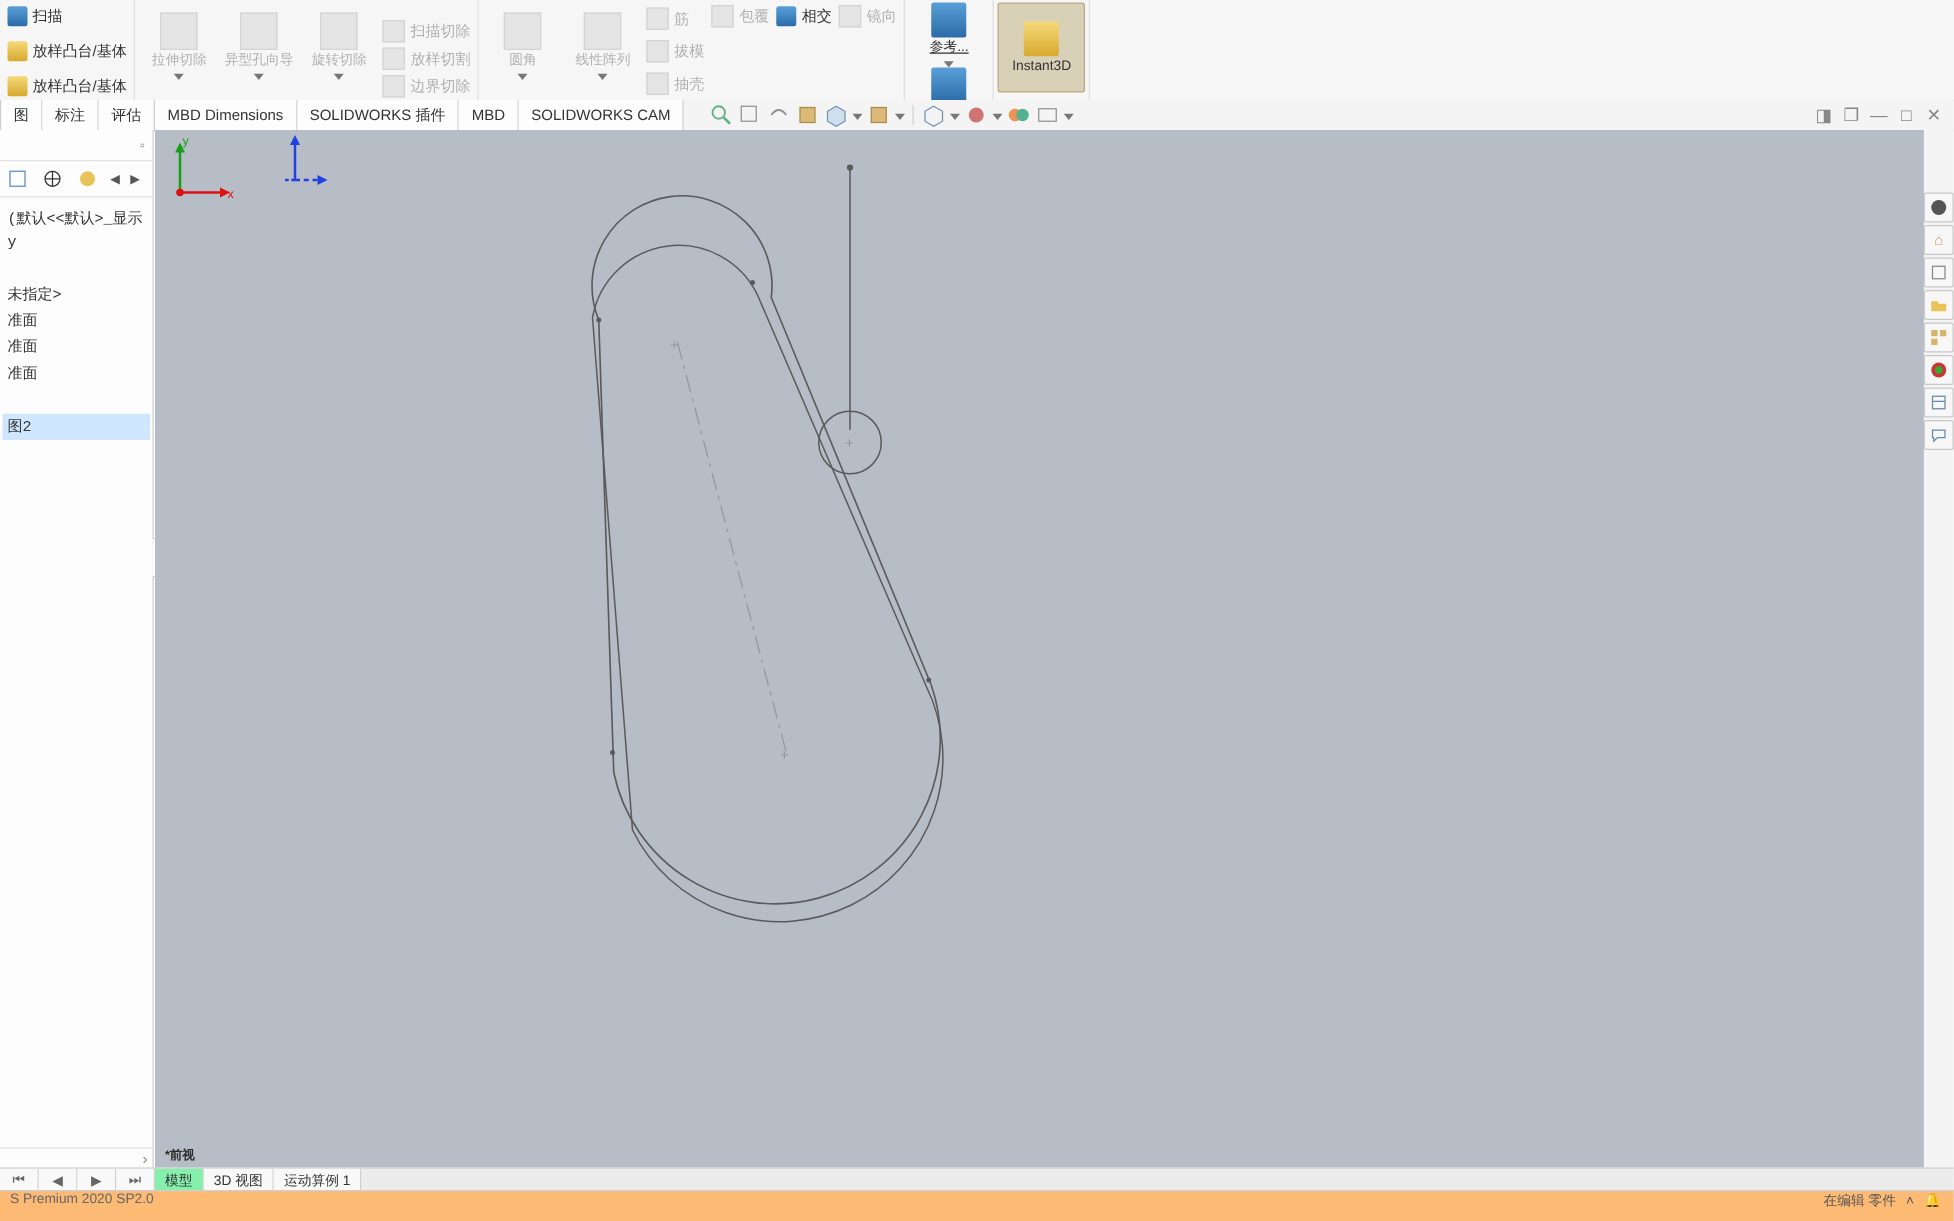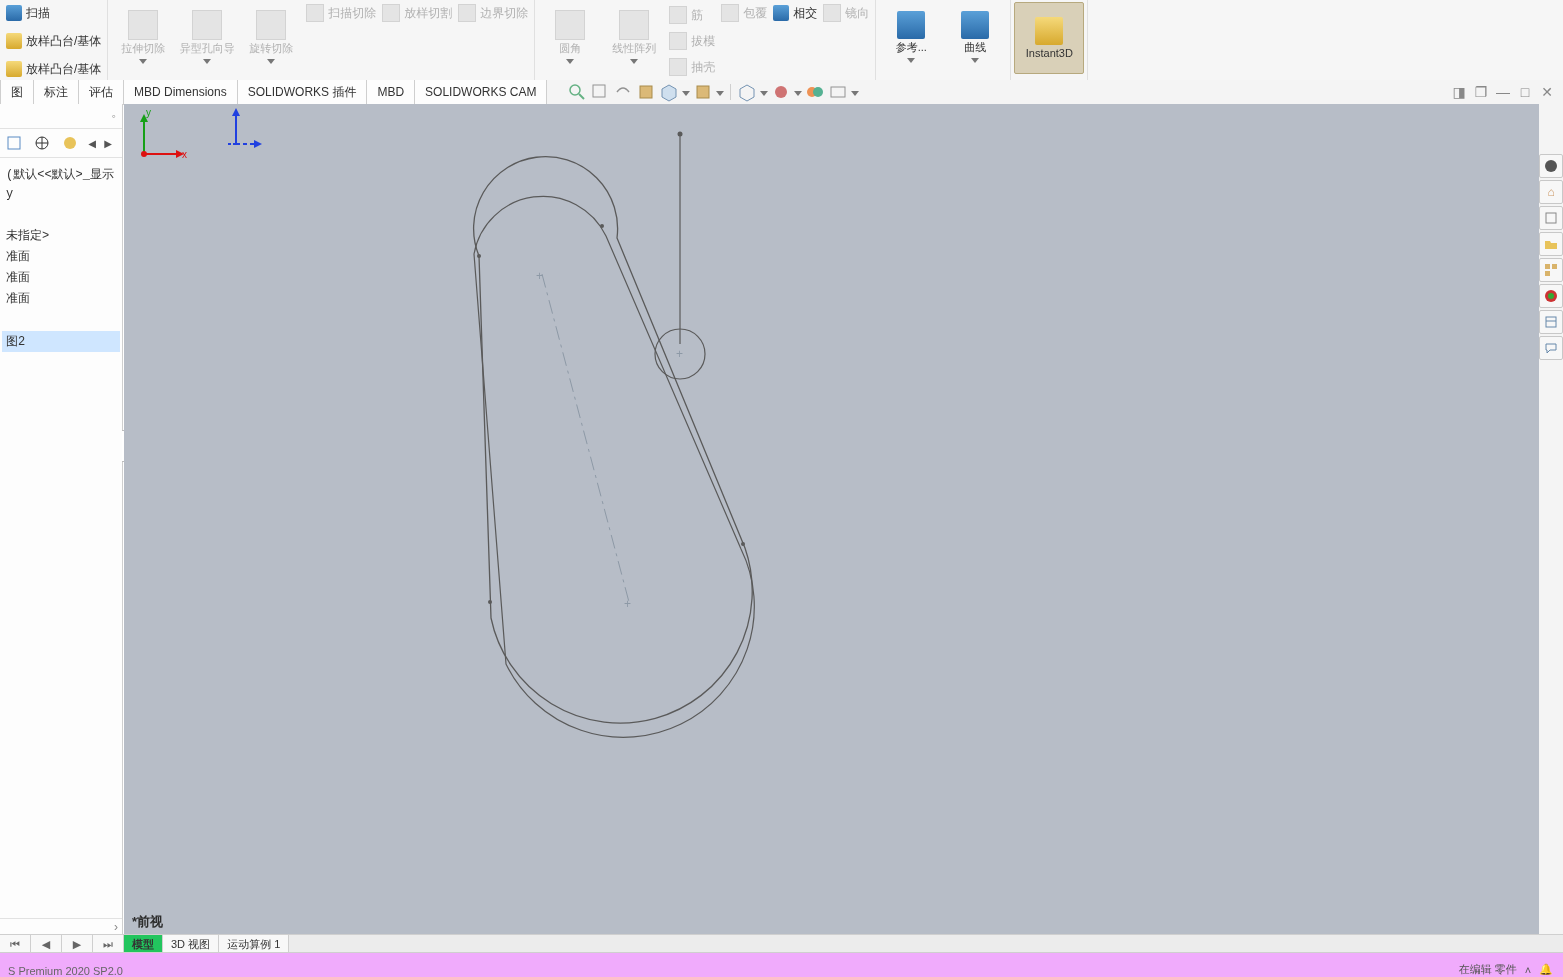--- a/index.html
+++ b/index.html
@@ -29,28 +29,28 @@
   .lp-iconbar .slot{width:24px;height:24px;display:flex;align-items:center;justify-content:center;border-radius:2px;}
   .lp-iconbar .arrow{width:12px;text-align:center;color:#555;font-size:10px;}
   .tree{flex:1;padding:6px 2px;overflow:hidden;font-size:12px;color:#343434;font-family:Liberation Mono, monospace;}
   .tree div{padding:2px 0 2px 4px;white-space:nowrap;overflow:hidden;}
   .tree .sel{background:#cfe6ff;}
   .lp-scroll{height:16px;border-top:1px solid #e2e2e2;display:flex;align-items:center;justify-content:flex-end;padding-right:4px;color:#888;}
   .handle{position:absolute;left:122px;top:430px;width:10px;height:30px;background:#fff;border:1px solid #bcbcbc;border-left:none;border-radius:0 4px 4px 0;display:flex;align-items:center;justify-content:center;color:#9a9a9a;font-size:9px;}
   .viewport{position:absolute;left:124px;top:104px;right:24px;bottom:42px;background:#b7bdc7;}
   .viewport svg{position:absolute;left:0;top:0;}
   .triad{position:absolute;left:32px;bottom:42px;}
-  .view-label{position:absolute;left:8px;bottom:4px;font-size:13px;font-weight:bold;color:#2c2c2c;}
+  .view-label{position:absolute;left:8px;bottom:4px;font-size:10px;font-weight:bold;color:#2c2c2c;}
   .right-bar{position:absolute;right:0;top:150px;width:24px;display:flex;flex-direction:column;gap:2px;align-items:center;padding-top:4px;}
   .right-bar .rb{width:22px;height:22px;border:1px solid #c8c8c8;background:#f7f7f7;border-radius:2px;display:flex;align-items:center;justify-content:center;}
   .right-edge{position:absolute;right:0;top:104px;width:24px;bottom:42px;background:#f4f4f4;border-left:1px solid #cfcfcf;}
   .bottom-tabs{position:absolute;left:0;right:0;bottom:24px;height:18px;background:#ececec;border-top:1px solid #cfcfcf;display:flex;align-items:stretch;font-size:11px;}
   .bottom-tabs .bt{padding:0 8px;border-right:1px solid #cfcfcf;display:flex;align-items:center;background:#f8f8f8;}
   .bottom-tabs .bt.nav{width:14px;justify-content:center;color:#666;}
-  .status{position:absolute;left:0;right:0;bottom:0;height:24px;background:#f0abfc;border-top:1px solid #cfcfcf;display:flex;align-items:flex-end;}
+  .status{position:absolute;left:0;right:0;bottom:0;height:24px;background:#fdba74;border-top:1px solid #cfcfcf;display:flex;align-items:flex-start;}
   .status .sl{padding:0 8px;color:#666;font-size:11px;}
   .status .sr{margin-left:auto;padding-right:10px;color:#555;font-size:11px;display:flex;align-items:center;gap:8px;} 
   
   .icon-sweep{background:linear-gradient(#5aa0d8,#2a6aa8);border-radius:2px;}
   .icon-yellow{background:linear-gradient(#f5d97a,#d7a92e);border-radius:2px;}
   .icon-grey{background:#cfcfcf;border:1px solid #a9a9a9;}
 </style>
 </head>
 <body>
 
@@ -78,21 +78,21 @@
     <div class="ribbon-item col disabled">
         <span class="ic big icon-grey"></span>
         <span class="rl">异型孔向导</span>
         <span class="dd"></span>
       </div>
     <div class="ribbon-item col disabled">
         <span class="ic big icon-grey"></span>
         <span class="rl">旋转切除</span>
         <span class="dd"></span>
       </div>
-    <div style="display:flex;flex-direction:row;justify-content:flex-end;">
+    <div style="display:flex;flex-direction:column;justify-content:flex-end;">
       <div class="ribbon-item disabled">
           <span class="ic icon-grey"></span>
           <span class="rl">扫描切除</span>
         </div>
       <div class="ribbon-item disabled">
           <span class="ic icon-grey"></span>
           <span class="rl">放样切割</span>
         </div>
       <div class="ribbon-item disabled">
           <span class="ic icon-grey"></span>
@@ -133,21 +133,21 @@
       <div class="ribbon-item">
           <span class="ic icon-sweep"></span>
           <span class="rl">相交</span>
         </div>
       <div class="ribbon-item disabled">
           <span class="ic icon-grey"></span>
           <span class="rl">镜向</span>
         </div>
     </div>
   </div>
-  <div class="ribbon-grp" style="flex-direction:row;">
+  <div class="ribbon-grp" style="flex-direction:column;text-decoration:underline;">
     <div class="ribbon-item col">
         <span class="ic big icon-sweep"></span>
         <span class="rl">参考...</span>
         <span class="dd"></span>
       </div>
     <div class="ribbon-item col">
         <span class="ic big icon-sweep"></span>
         <span class="rl">曲线</span>
         <span class="dd"></span>
       </div>
@@ -388,21 +388,21 @@
   </svg>
 
   <div class="view-label">*前视</div>
 </div>
 
 <div class="bottom-tabs">
   <div class="bt nav">⏮</div>
   <div class="bt nav">◀</div>
   <div class="bt nav">▶</div>
   <div class="bt nav">⏭</div>
-  <div class="bt" style="background:#22c55e;font-weight:bold;">模型</div>
+  <div class="bt" style="background:#86efac;font-weight:normal;">模型</div>
   <div class="bt">3D 视图</div>
   <div class="bt">运动算例 1</div>
 </div>
 
 <div class="status">
   <div class="sl">S Premium 2020 SP2.0</div>
   <div class="sr">
     <span>在编辑 零件</span>
     <span>˄</span>
     <span>🔔</span>

